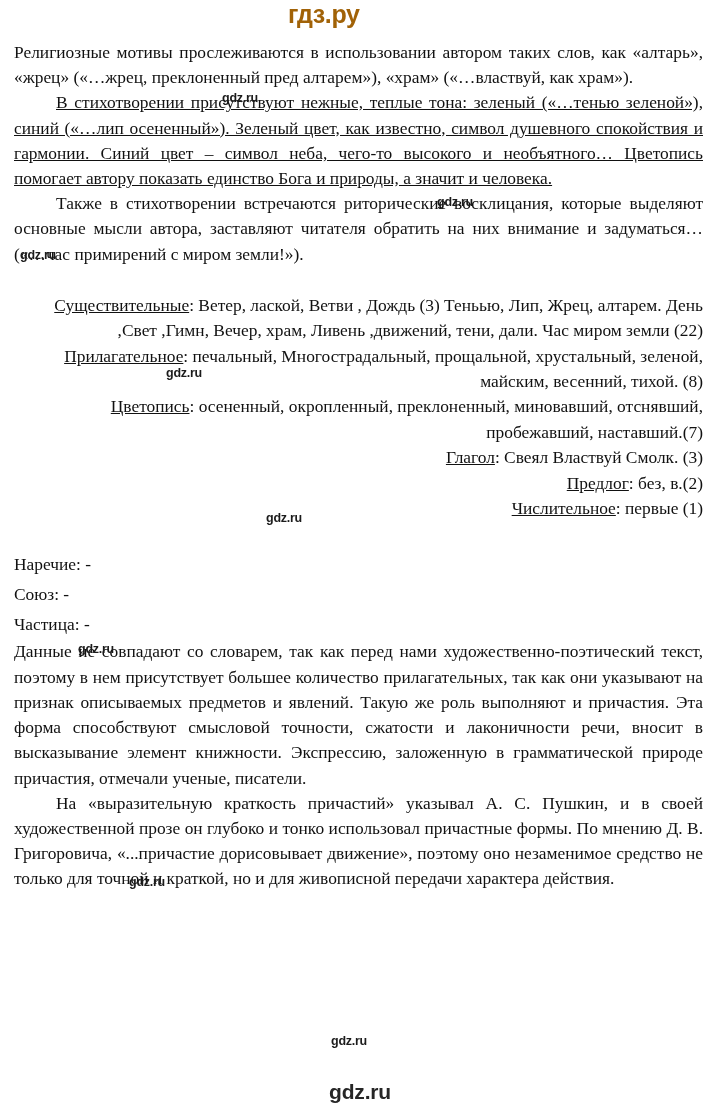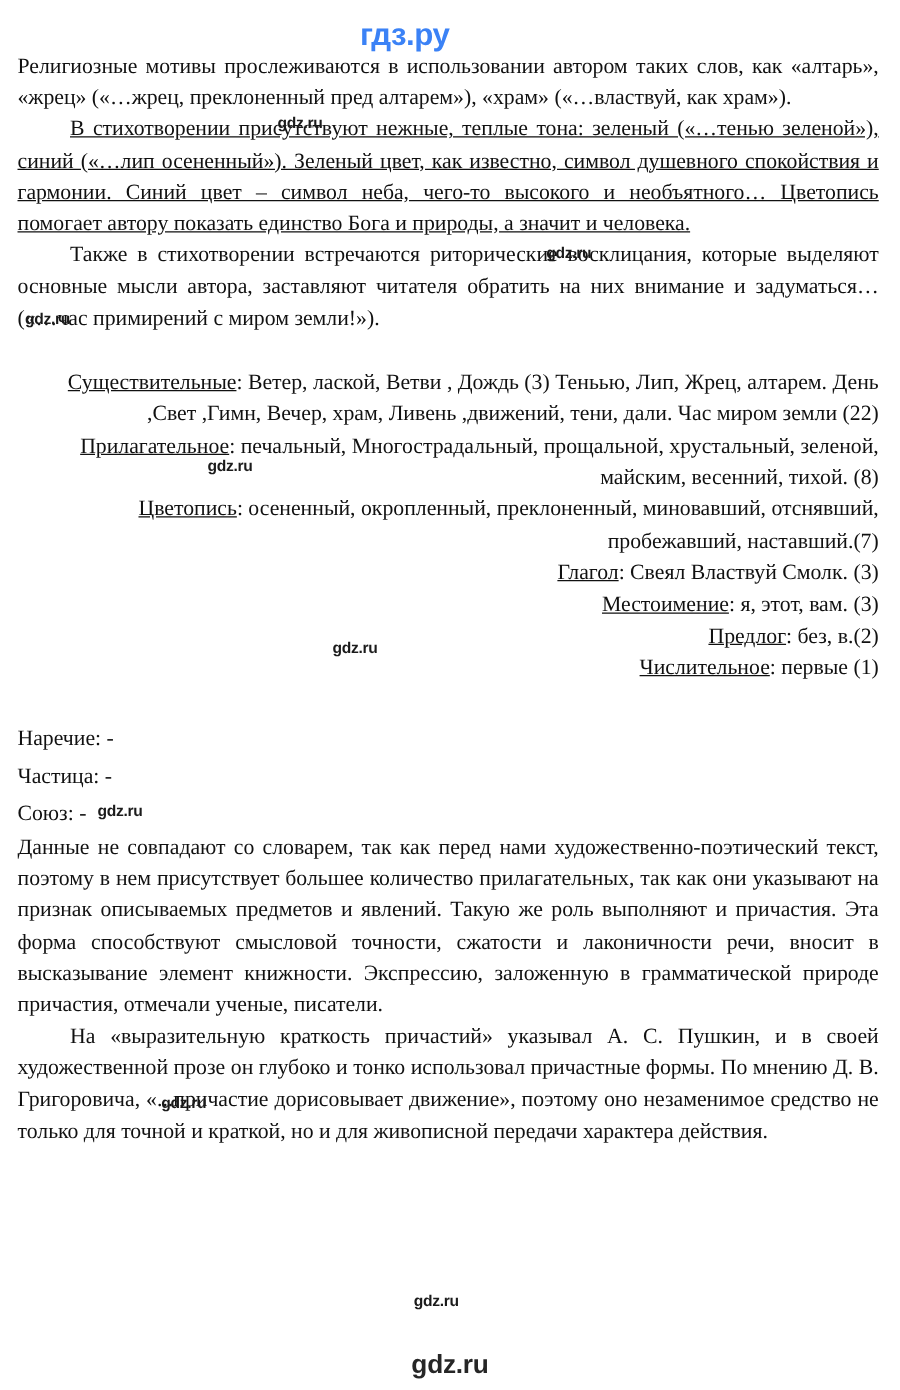--- a/index.html
+++ b/index.html
@@ -19,26 +19,26 @@
   }
 
   
   .header {
     height: 40px;
     position: relative;
   }
   .brand-top {
     position: absolute;
     left: 288px;
-    top: 16px;
+    top: 2px;
     font-family: "Liberation Sans", "DejaVu Sans", sans-serif;
     font-weight: bold;
     font-size: 25px;
     letter-spacing: -0.4px;
-    color: #3b82f6;
+    color: #a16207;
     line-height: 1;
   }
 
   
   .page {
     position: relative;
     padding: 0 17px 0 14px;
   }
 
   p.para {
@@ -139,42 +139,39 @@
     </div>
 
     <div class="pos-row">
       <span class="term">Цветопись</span><span>:  </span><span>осененный, окропленный, преклоненный, миновавший, отснявший,  пробежавший, наставший.(7)</span>
     </div>
 
     <div class="pos-row">
       <span class="term">Глагол</span><span>: </span><span>Свеял Властвуй Смолк. (3)</span>
     </div>
 
-    <div class="pos-row">
-      <span class="term">Местоимение</span><span>: </span><span>я, этот, вам. (3)</span>
-    </div>
 
     <div class="pos-row">
       <span class="term">Предлог</span><span>: </span><span>без, в.(2)</span>
     </div>
 
     <div class="pos-row">
       <span class="term">Числительное</span><span>: </span><span>первые (1)</span>
     </div>
   </div>
 
   <div class="short-list">
     <div class="short-row">
       <span>Наречие</span><span>: </span><span>-</span>
     </div>
     <div class="short-row">
-      <span>Частица</span><span>: </span><span>-</span>
+      <span>Союз</span><span>: </span><span>-</span>
     </div>
     <div class="short-row">
-      <span>Союз</span><span>: </span><span>-</span>
+      <span>Частица</span><span>: </span><span>-</span>
     </div>
   </div>
 
   <p class="para tail-block">Данные не совпадают со словарем, так как перед нами художественно-поэтический текст, поэтому в нем присутствует большее количество прилагательных, так как они указывают на признак описываемых предметов и явлений. Такую  же роль выполняют и причастия. Эта форма способствуют смысловой точности, сжатости и лаконичности речи, вносит в высказывание элемент книжности. Экспрессию, заложенную в грамматической природе причастия, отмечали ученые, писатели.</p>
 
   <p class="para indent tail-block2">На «выразительную краткость причастий» указывал А. С. Пушкин, и в своей художественной прозе он глубоко и тонко использовал причастные формы. По мнению Д. В. Григоровича, «...причастие дорисовывает движение», поэтому оно незаменимое средство не только для точной и краткой, но и для живописной передачи характера действия.</p>
 
 </main>
 
 <div id="watermark-layer">

